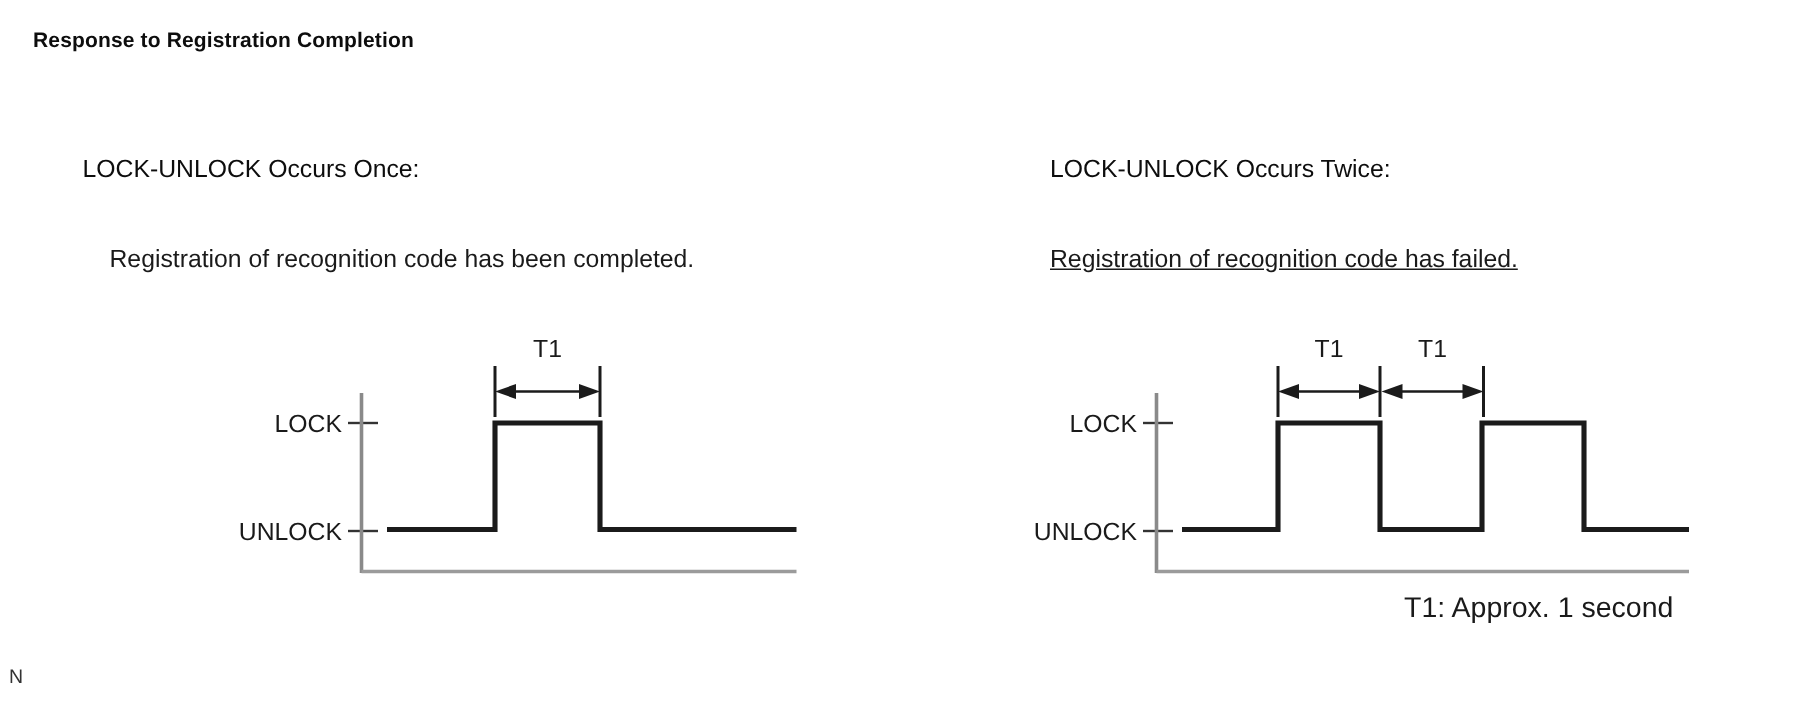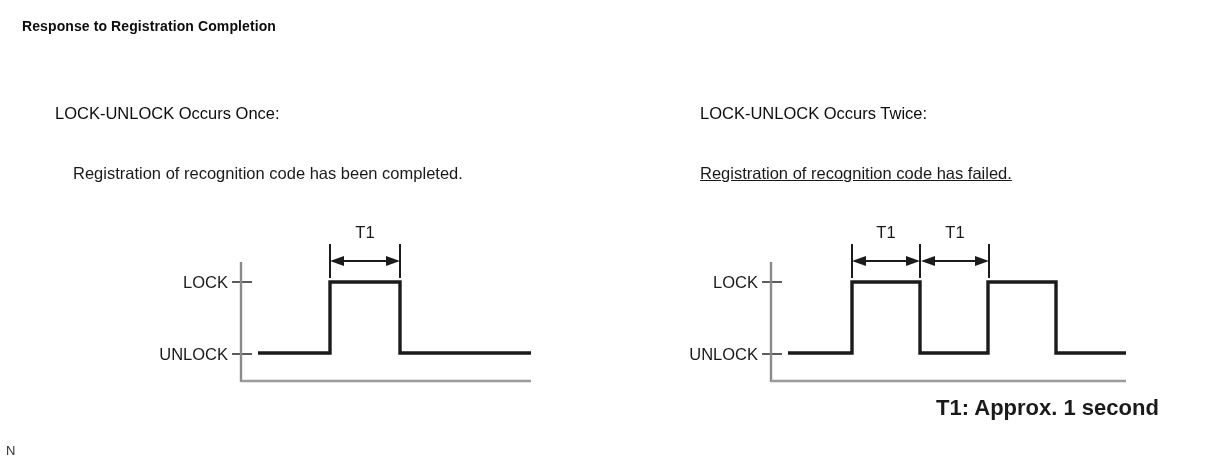--- a/index.html
+++ b/index.html
@@ -45,24 +45,23 @@
   }
 
   .heading-left { left: 55px; top: 104px; }
   .body-left    { left: 55px; top: 164px; margin-left: 18px; }
   .heading-right{ left: 700px; top: 104px; }
   .body-right   { left: 700px; top: 164px; text-decoration: underline; }
 
   .caption-t1 {
     left: 936px;
     top: 395px;
-    font-size: 22px;
+    font-size: 19px;
     color: #1a1a1a;
     white-space: nowrap;
-    font-weight: bold;
   }
 
   .corner-mark {
     left: 6px;
     top: 443px;
     font-size: 13px;
     color: #333333;
   }
 
   .diagram { top: 0; left: 0; }

